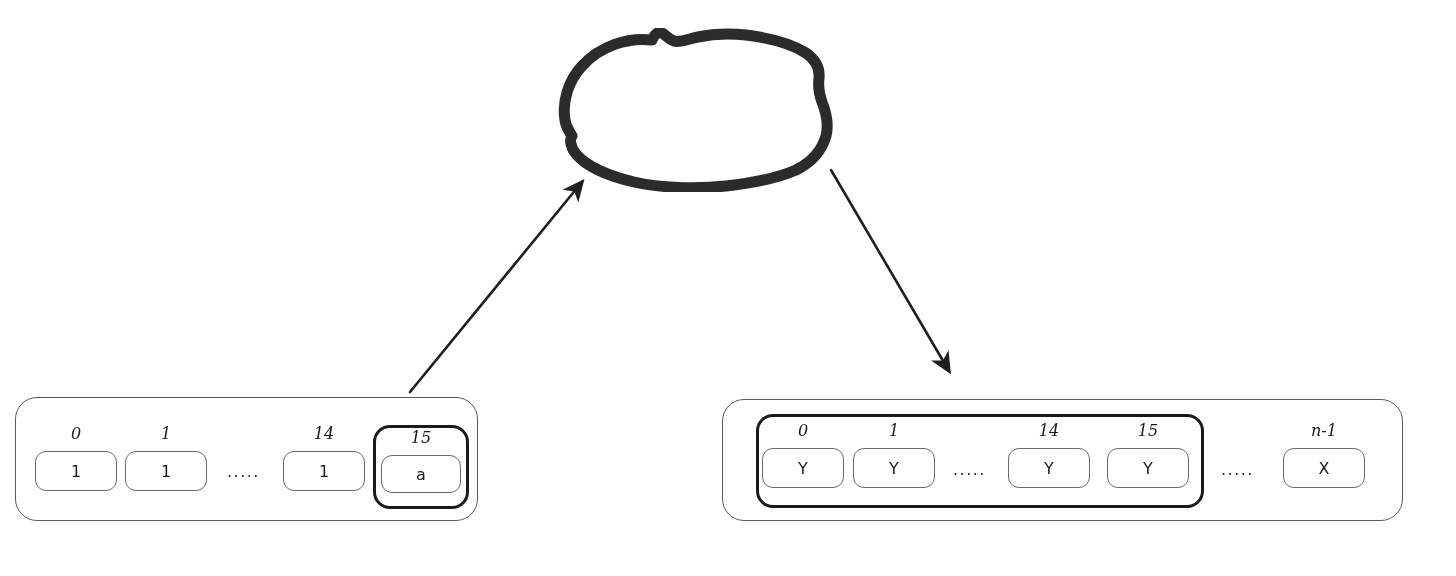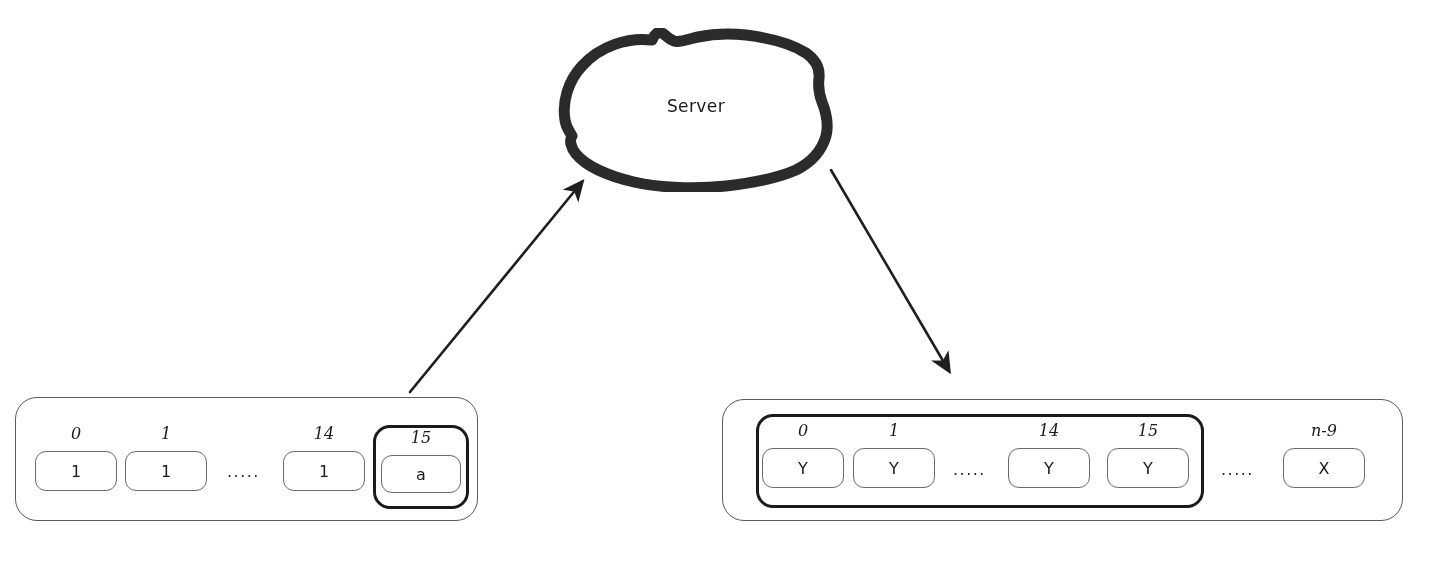--- a/index.html
+++ b/index.html
@@ -145,21 +145,20 @@
     <svg width="280" height="164" viewBox="0 0 280 164" xmlns="http://www.w3.org/2000/svg">
       <path d="M96,12 C72,9 44,18 26,38 C12,53 6,74 9,92
                C10,100 14,104 16,108 C13,112 15,120 20,126
                C30,138 52,148 78,154 C104,160 140,161 170,158
                C196,155 222,150 240,142 C256,134 266,122 270,108
                C273,96 270,84 266,74 C263,66 262,58 263,50
                C264,40 260,32 250,25 C236,16 214,10 190,7
                C172,5 156,6 142,9 C132,11 124,15 118,13
                C112,11 110,7 106,5 C102,3 99,6 96,12 Z" fill="#ffffff" stroke="#2b2b2b" stroke-width="11" stroke-linejoin="round" stroke-linecap="round"></path>
     </svg>
-    <div id="server-label">Server</div>
   </div>
 
   <div id="left-array-outer" class="array-outer"></div>
 
   <div class="cell-index" style="left:35px; top:424px; width:82px;">0</div>
   <div class="cell" style="left:35px; top:451px; width:82px;">1</div>
 
   <div class="cell-index" style="left:125px; top:424px; width:82px;">1</div>
   <div class="cell" style="left:125px; top:451px; width:82px;">1</div>
 
@@ -186,16 +185,16 @@
   <div class="ellipsis" style="left:953px; top:462px;">.....</div>
 
   <div class="cell-index" style="left:1008px; top:421px; width:82px;">14</div>
   <div class="cell" style="left:1008px; top:448px; width:82px;">Y</div>
 
   <div class="cell-index" style="left:1107px; top:421px; width:82px;">15</div>
   <div class="cell" style="left:1107px; top:448px; width:82px;">Y</div>
 
   <div class="ellipsis" style="left:1221px; top:462px;">.....</div>
 
-  <div class="cell-index" style="left:1283px; top:421px; width:82px;">n-9</div>
+  <div class="cell-index" style="left:1283px; top:421px; width:82px;">n-1</div>
   <div class="cell" style="left:1283px; top:448px; width:82px;">X</div>
 
 </div>
 
 </body></html>

